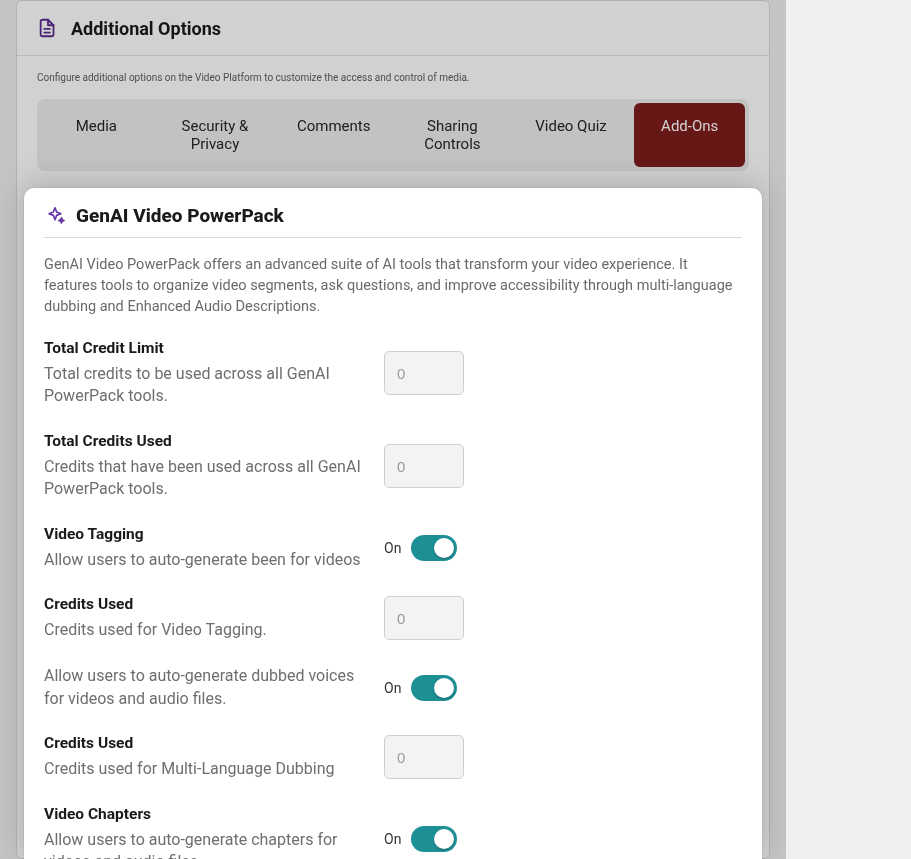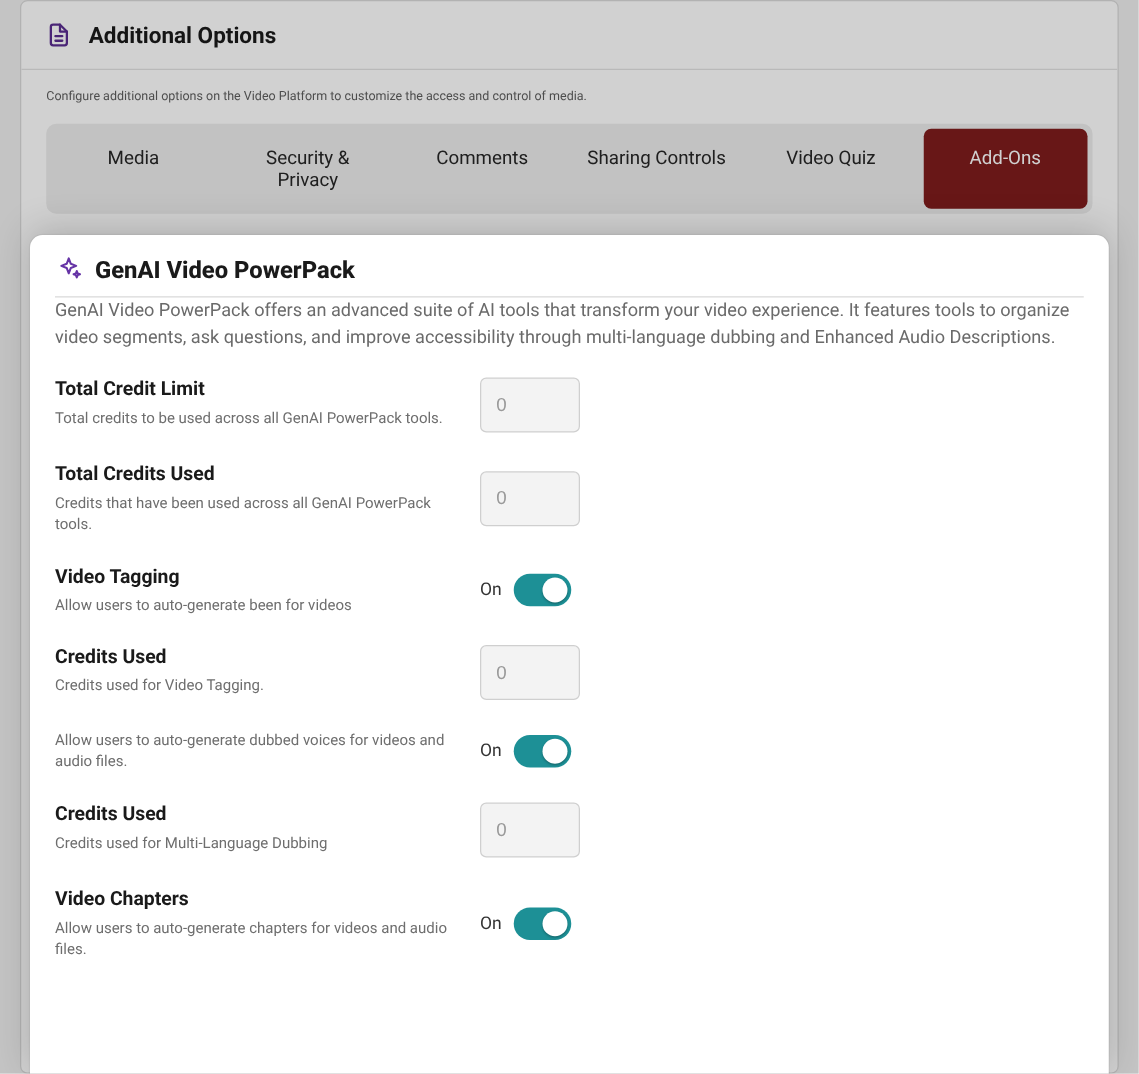--- a/index.html
+++ b/index.html
@@ -4,21 +4,21 @@
 <style>
   * { box-sizing: border-box; }
   html, body {
     margin: 0;
     padding: 0;
     font-family: -apple-system, BlinkMacSystemFont, "Segoe UI", Roboto, Helvetica, Arial, sans-serif;
     background: #f0f0f0;
     color: #1a1a1a;
   }
   .page {
-    width: 911px;
+    width: 786px;
     height: 859px;
     position: relative;
     overflow: hidden;
     padding-left: 32px;
   }
   .dim-layer {
     position: absolute;
     inset: 0;
     background: rgba(0,0,0,0.18);
     z-index: 5;
@@ -85,25 +85,25 @@
     z-index: 10;
     left: 24px; right: 24px; top: 188px; bottom: 0;
     background: #ffffff;
     border-radius: 10px 10px 0 0;
     box-shadow: 0 -4px 30px rgba(0,0,0,0.18), 0 0 0 1px rgba(0,0,0,0.04);
     padding: 16px 20px 8px 20px;
     overflow: hidden;
   }
   .panel-title {
     display: flex;
-    align-items: flex-start;
+    align-items: flex-end;
     gap: 10px;
     padding-bottom: 10px;
     border-bottom: 1px solid #d9d9d9;
-    margin-bottom: 0;
+    margin-bottom: 16px;
   }
   .panel-title .icon {
     color: #6634a6;
     display: flex;
   }
   .panel-title h3 {
     margin: 0;
     font-size: 19px;
     font-weight: 800;
   }
@@ -122,21 +122,21 @@
     width: 320px;
     flex-shrink: 0;
   }
   .row .left .title {
     font-weight: 700;
     font-size: 15.5px;
     margin: 0 0 6px 0;
   }
   .row .left .desc {
     color: #6e6e6e;
-    font-size: 12px;
+    font-size: 16px;
     line-height: 1.4;
   }
   .row .right {
     display: flex;
     align-items: center;
     gap: 12px;
   }
   .num-input {
     width: 80px;
     height: 44px;

